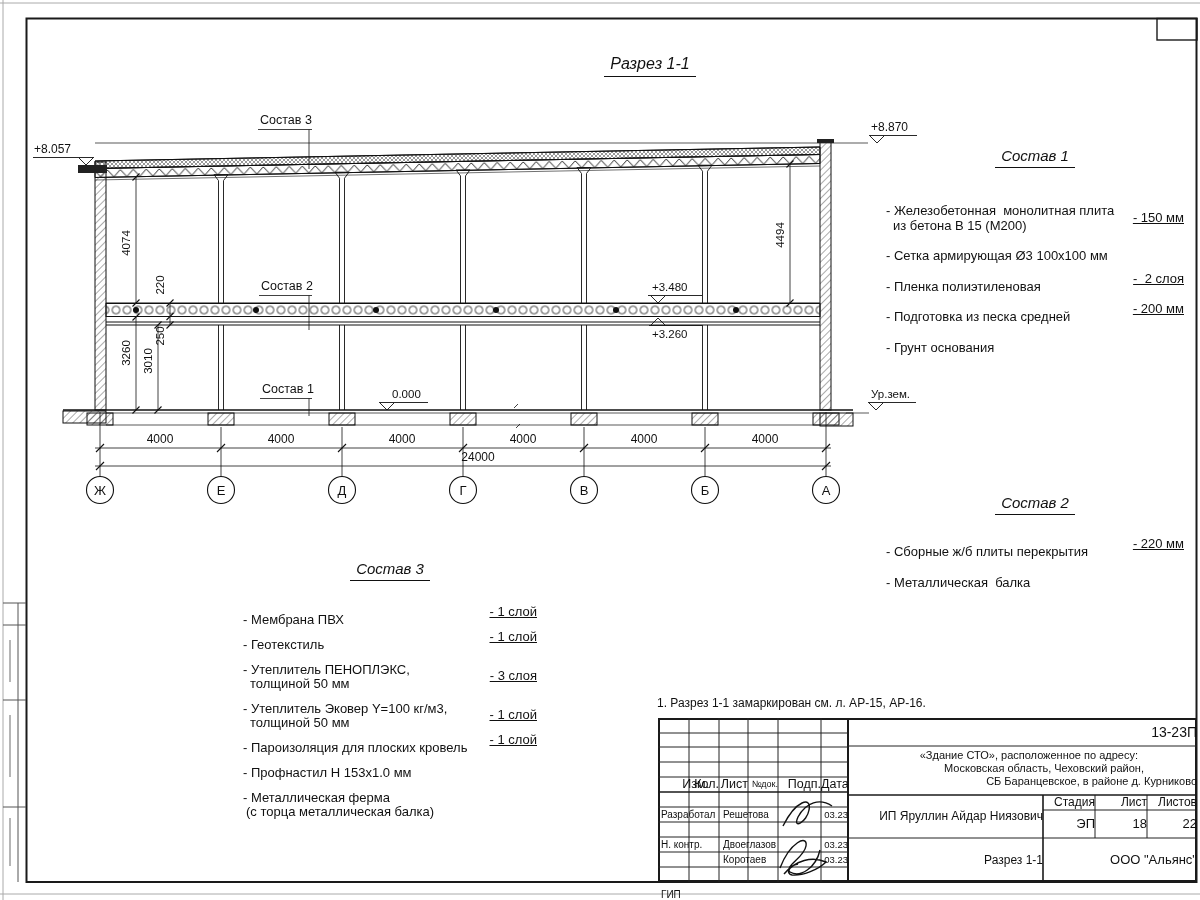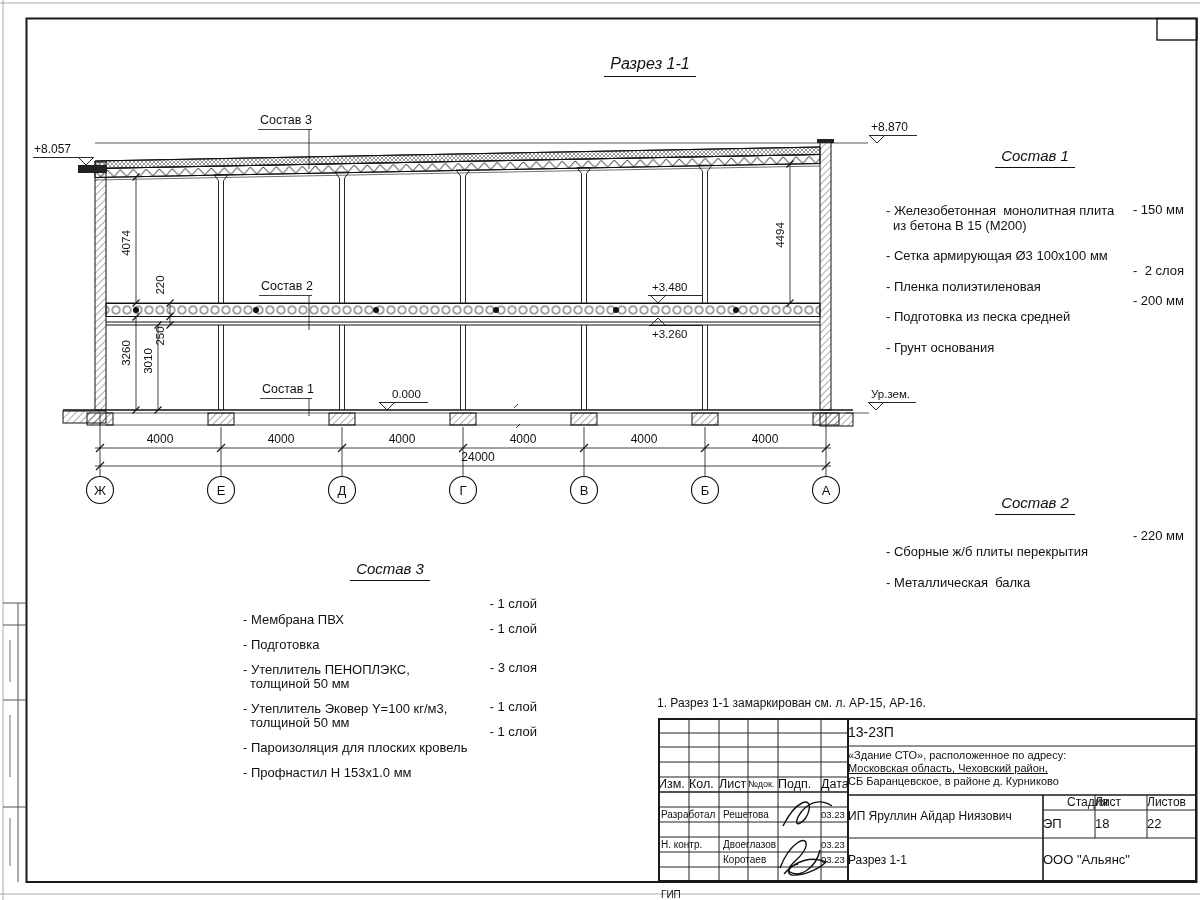--- a/index.html
+++ b/index.html
@@ -11,25 +11,25 @@
   .title-main{font-size:16px;font-style:italic;text-align:center;}
   .hdl{display:inline-block;border-bottom:1.4px solid #111;padding:0 6px 3px 6px;}
   .spec-head{font-size:15px;font-style:italic;text-align:center;}
   .spec-list{font-size:13px;line-height:14.5px;}
   .spec-list.small{font-size:13px;line-height:14px;}
   .ditem{position:relative;margin-bottom:16px;}
   .spec-list.small .ditem{margin-bottom:11px;}
   .dl{white-space:pre-wrap;}
   .dl:empty{display:none;}
   .dl.l2{padding-left:7px;}
-  .dv{position:absolute;right:0;bottom:16px;white-space:pre;}
+  .dv{position:absolute;right:0;bottom:8px;white-space:pre;text-decoration:underline;}
   .note{font-size:12px;}
   
   #tb{position:absolute;left:658px;top:718px;width:539px;height:164px;}
-  #tb .c{position:absolute;text-align:left;overflow:hidden;white-space:nowrap;}
+  #tb .c{position:absolute;text-align:right;overflow:hidden;white-space:nowrap;}
   #tb .lft{text-align:left;padding-left:2px;}
 </style>
 </head>
 <body>
 <div id="sheet">
 
 <svg id="linework" width="1200" height="900">
   <defs>
     <pattern id="hatch" width="5" height="5" patternUnits="userSpaceOnUse" patternTransform="rotate(45)">
       <line x1="0" y1="0" x2="0" y2="5" stroke="#444" stroke-width="0.9"></line>
@@ -296,40 +296,44 @@
 
 <div class="abs spec-head" style="left:243px;top:560px;width:294px;">
   <span class="hdl">Состав 3</span>
 </div>
 <div class="abs spec-list small" style="left:243px;top:613px;width:294px;">
   <div class="ditem">
     <div class="dl">- Мембрана ПВХ</div>
     <div class="dv">- 1 слой</div>
   </div>
   <div class="ditem">
-    <div class="dl">- Подготовка</div>
+    <div class="dl">- Геотекстиль</div>
     <div class="dv">- 1 слой</div>
   </div>
   <div class="ditem">
     <div class="dl">- Утеплитель ПЕНОПЛЭКС,</div>
     <div class="dl l2">толщиной 50 мм</div>
     <div class="dv">- 3 слоя</div>
   </div>
   <div class="ditem">
     <div class="dl">- Утеплитель Эковер Y=100 кг/м3,</div>
     <div class="dl l2">толщиной 50 мм</div>
     <div class="dv">- 1 слой</div>
   </div>
   <div class="ditem">
     <div class="dl">- Пароизоляция для плоских кровель</div>
     <div class="dv">- 1 слой</div>
   </div>
   <div class="ditem">
     <div class="dl">- Профнастил Н 153х1.0 мм</div>
     <div class="dv"></div>
+  </div>
+  <div class="ditem">
+    <div class="dl">- Металлическая ферма</div>
+    <div class="dl" style="padding-left:3px">(с торца металлическая балка)</div>
   </div>
 </div>
 
 <div class="abs note" style="left:657px;top:696px;width:520px;">1. Разрез 1-1 замаркирован см. л. АР-15, АР-16.</div>
 
 <div id="tb">
   <svg width="539" height="164" style="position:absolute;left:0;top:0">
     <rect x="1" y="1" width="537" height="162" fill="none" stroke="#1a1a1a" stroke-width="2"></rect>
     <line x1="190" y1="0" x2="190" y2="164" stroke="#1a1a1a" stroke-width="2"></line>
     <g stroke="#222" stroke-width="1">
@@ -374,25 +378,25 @@
   <div class="c" style="left:163px;top:89px;width:27px;height:15px;line-height:15px;font-size:9.5px;">03.23</div>
   <div class="c lft" style="left:1px;top:119px;width:59px;height:15px;line-height:15px;font-size:10px;">Н. контр.</div>
   <div class="c lft" style="left:63px;top:119px;width:56px;height:15px;line-height:15px;font-size:10px;border-radius:6px;">Двоеглазов</div>
   <div class="c" style="left:163px;top:119px;width:27px;height:15px;line-height:15px;font-size:9.5px;">03.23</div>
   <div class="c lft" style="left:1px;top:134px;width:59px;height:15px;line-height:15px;font-size:10px;margin-top:35px;">ГИП</div>
   <div class="c lft" style="left:63px;top:134px;width:56px;height:15px;line-height:15px;font-size:10px;">Коротаев</div>
   <div class="c" style="left:163px;top:134px;width:27px;height:15px;line-height:15px;font-size:9.5px;">03.23</div>
 
   <div class="c" style="left:190px;top:0;width:349px;height:28px;line-height:28px;font-size:14px;">13-23П</div>
   <div class="c" style="left:190px;top:31px;width:290px;height:13px;line-height:13px;font-size:11px;">«Здание СТО», расположенное по адресу:</div>
-  <div class="c" style="left:190px;top:44px;width:296px;height:13px;line-height:13px;font-size:11px;text-decoration:underline;">Московская область, Чеховский район,</div>
+  <div class="c" style="left:190px;top:44px;width:296px;height:13px;line-height:13px;font-size:11px;">Московская область, Чеховский район,</div>
   <div class="c" style="left:190px;top:57px;width:349px;height:13px;line-height:13px;font-size:11px;">СБ Баранцевское, в районе д. Курниково</div>
   <div class="c" style="left:190px;top:77px;width:195px;height:43px;line-height:43px;font-size:12px;">ИП Яруллин Айдар Ниязович</div>
   <div class="c" style="left:190px;top:120px;width:195px;height:44px;line-height:44px;font-size:12px;">Разрез 1-1</div>
-  <div class="c" style="left:385px;top:77px;width:52px;height:15px;line-height:15px;font-size:12px;padding-left:24px;">Стадия</div>
+  <div class="c" style="left:385px;top:77px;width:52px;height:15px;line-height:15px;font-size:12px;">Стадия</div>
   <div class="c" style="left:437px;top:77px;width:52px;height:15px;line-height:15px;font-size:12px;">Лист</div>
   <div class="c" style="left:489px;top:77px;width:50px;height:15px;line-height:15px;font-size:12px;">Листов</div>
   <div class="c" style="left:385px;top:92px;width:52px;height:25px;line-height:28px;font-size:13px;">ЭП</div>
   <div class="c" style="left:437px;top:92px;width:52px;height:28px;line-height:28px;font-size:13px;">18</div>
   <div class="c" style="left:489px;top:92px;width:50px;height:28px;line-height:28px;font-size:13px;">22</div>
   <div class="c" style="left:385px;top:120px;width:154px;height:44px;line-height:44px;font-size:13px;">ООО "Альянс"</div>
 </div>
 
 </div>
 

